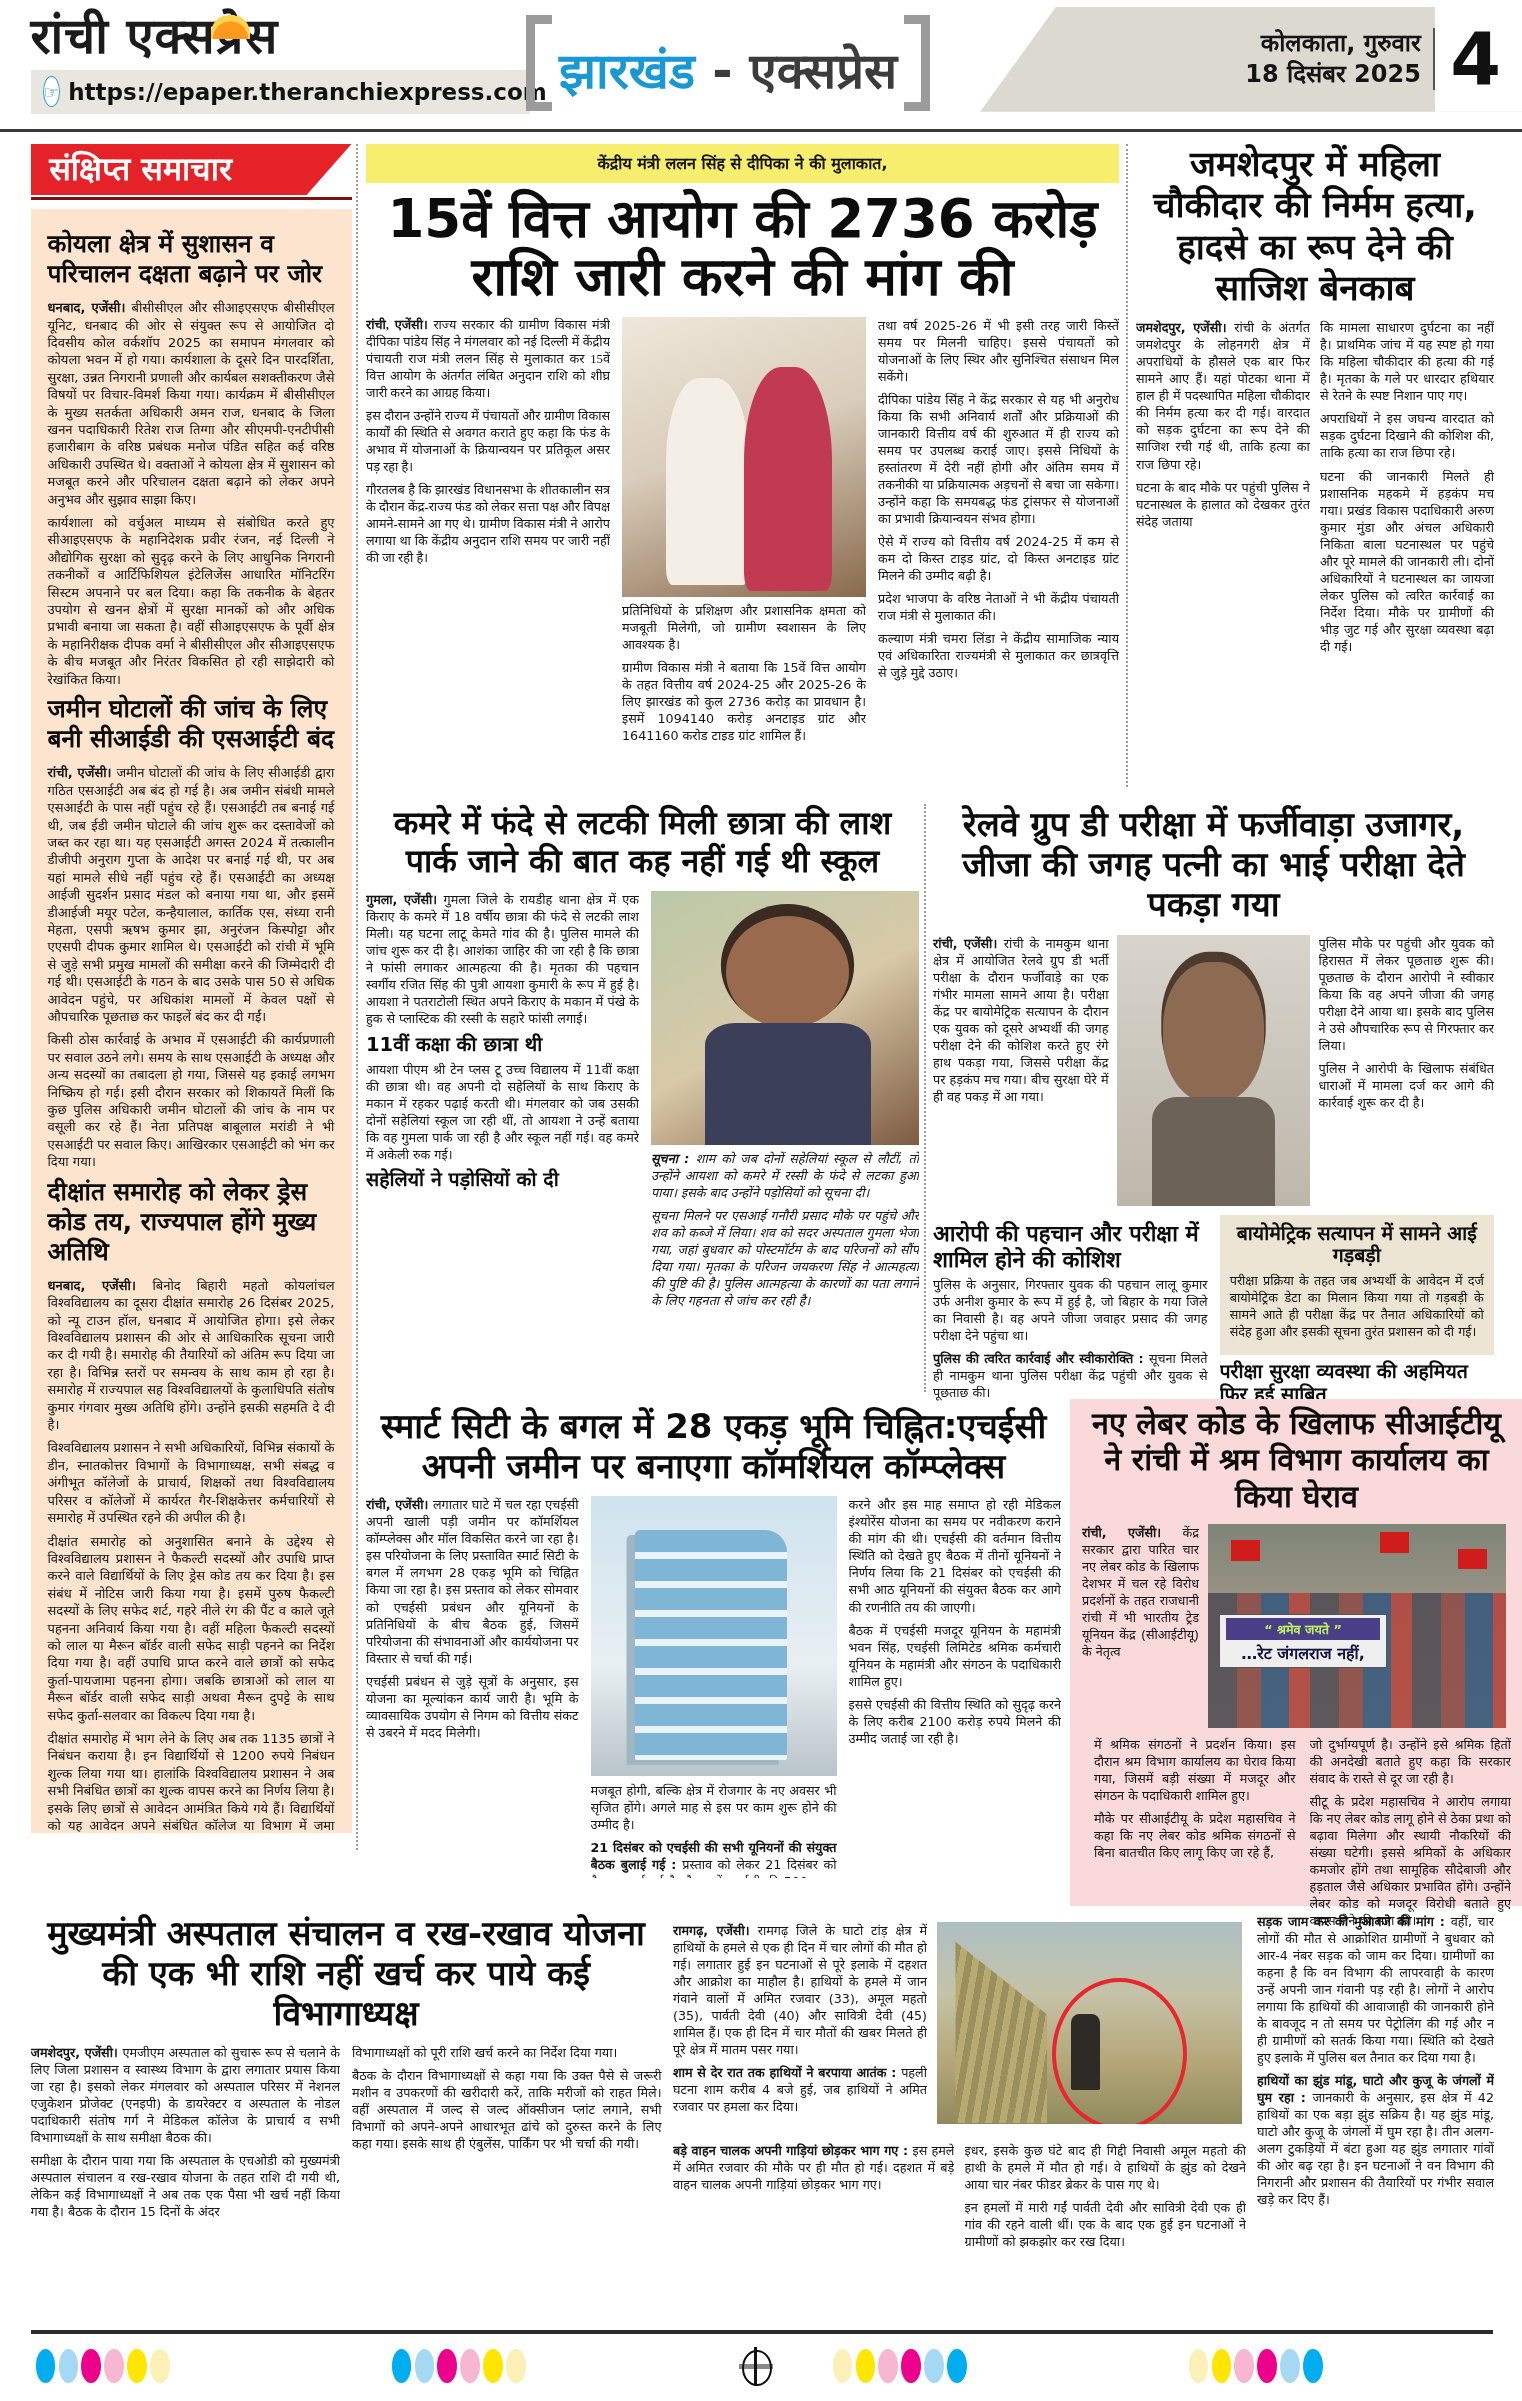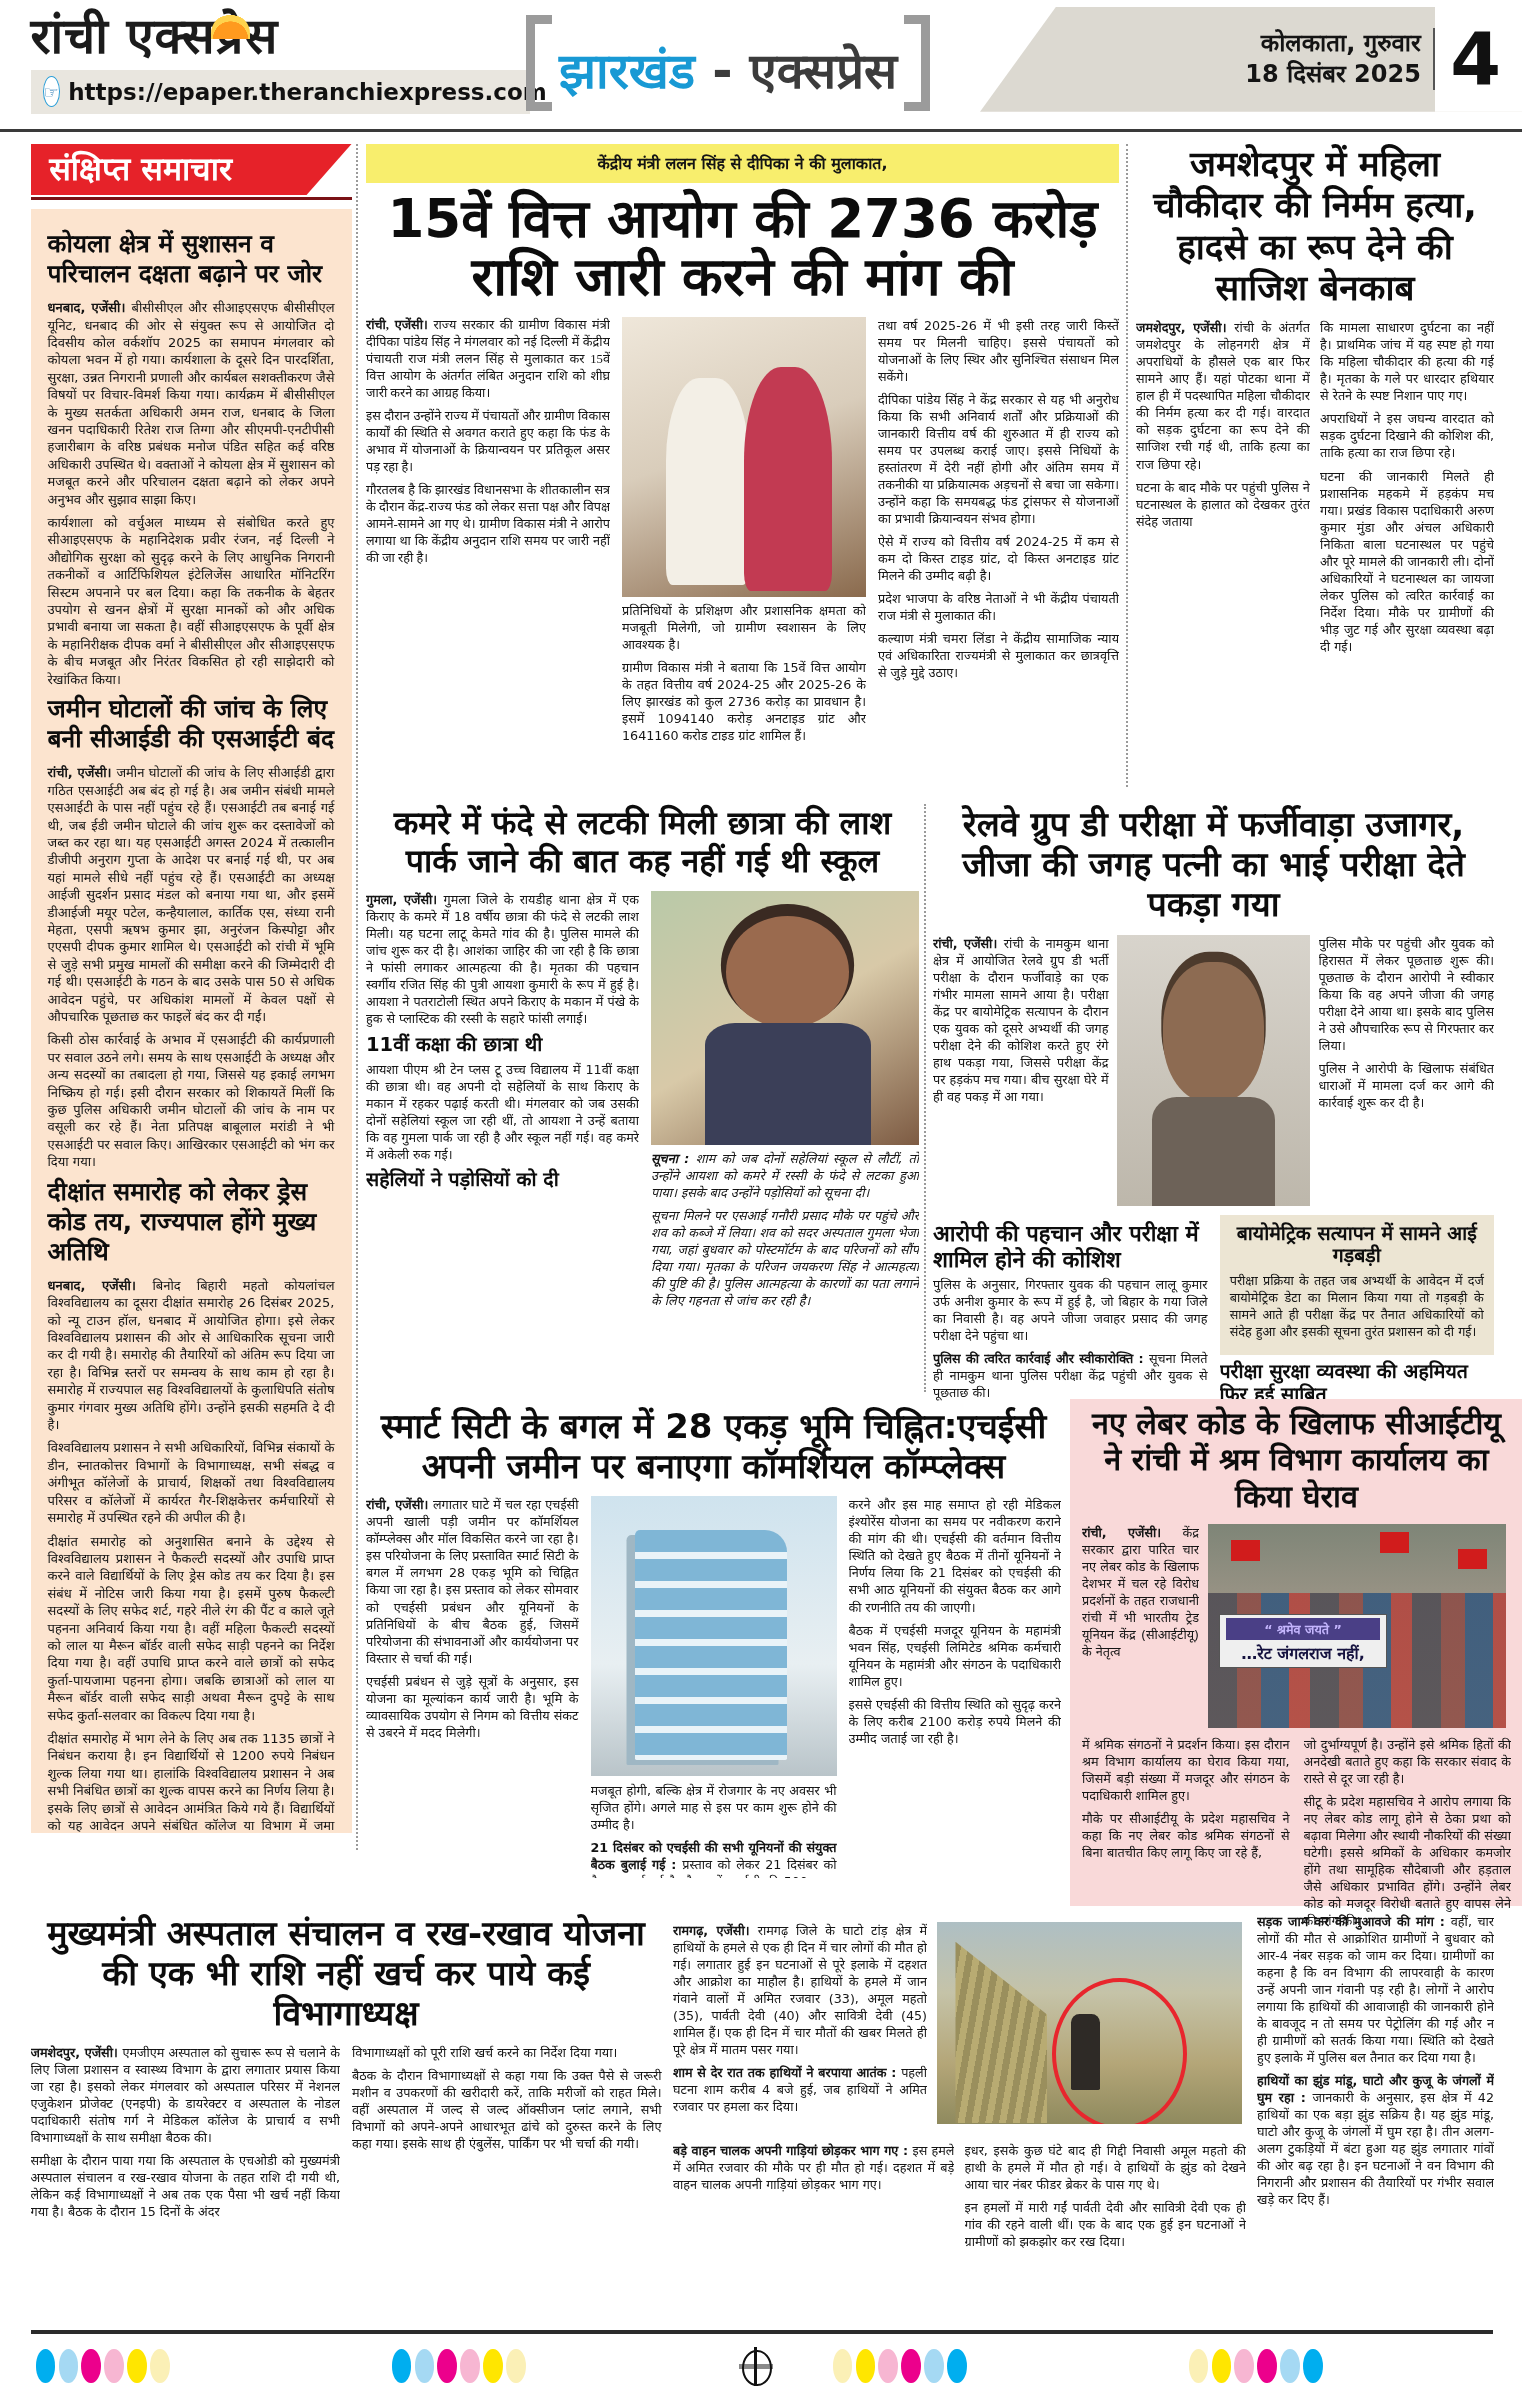--- a/index.html
+++ b/index.html
@@ -56,21 +56,21 @@
   .ph-mug:before{content:"";position:absolute;left:24%;top:10%;width:52%;height:52%;border-radius:46%;background:#8d6b52;box-shadow:0 -8.5px 0 1.7px #4d3b2d;}
   .ph-mug:after{content:"";position:absolute;left:18%;top:60%;width:64%;height:42%;background:#6d6258;border-radius:20% 20% 0 0;}
   .ph-bldg{height:280px;background:linear-gradient(180deg,#cfe3ee 0%,#e8eff2 60%,#b9c4c9 100%);}
   .ph-bldg:before{content:"";position:absolute;left:18%;top:12%;width:62%;height:82%;background:
      repeating-linear-gradient(180deg,#7fb6d6 0 22px,#e9f3f8 22px 29px);border-radius:5.1px 22px 1.7px 1.7px;box-shadow:-8.5px 5.1px 0 0 #9fb7c4;}
   .ph-protest{height:204px;background:linear-gradient(180deg,#7e8577 0%,#9b9486 40%,#b7a98f 100%);}
   .ph-protest:before{content:"";position:absolute;left:0;top:34%;width:100%;height:66%;
      background:repeating-linear-gradient(90deg,#4d4a52 0 29px,#8c4a44 29px 53px,#32567c 53px 81px,#b4433c 81px 102px);opacity:.85;}
   .flag{position:absolute;width:29px;height:20.4px;background:#d11c1c;top:8%;}
   .banner{position:absolute;left:4%;top:44%;width:52%;background:#efefef;border:1.7px solid #555;padding:3.4px 5.1px;}
-  .banner .b1{display:block;background:#4a3f86;color:#c4b5fd;font-size:12.7px;font-weight:bold;text-align:center;padding:1.7px 1.7px;}
+  .banner .b1{display:block;background:#4a3f86;color:#bef264;font-size:12.7px;font-weight:bold;text-align:center;padding:1.7px 1.7px;}
   .banner .b2{display:block;color:#15123f;font-size:16px;font-weight:bold;text-align:center;padding-top:2.5px;}
   .ph-eleph{height:202px;background:linear-gradient(180deg,#aebfc4 0%,#c5c3a8 35%,#b4a678 70%,#8f8a5e 100%);}
   .ph-eleph:before{content:"";position:absolute;left:6%;top:10%;width:30%;height:90%;
      background:repeating-linear-gradient(100deg,#9a8f5d 0 6.8px,#b8ab72 6.8px 13.6px);clip-path:polygon(0 0,100% 40%,100% 100%,0 100%);}
   .ring{position:absolute;right:18%;top:28%;width:127px;height:144px;border:4.2px solid #e8262d;border-radius:50%;}
   .figure{position:absolute;left:44%;top:46%;width:29px;height:76px;background:#2e2a26;border-radius:8.5px 8.5px 1.7px 1.7px;}
   .beigebox{background:#ece5d3;padding:8.5px 10.2px;}
   .beigebox h3{margin-top:0;text-align:center;}
   .pinkwrap{background:#f9d9d9;}
   
@@ -276,21 +276,21 @@
           <div class="flag" style="left:8%;"></div>
           <div class="flag" style="left:58%;top:4%;"></div>
           <div class="flag" style="left:84%;top:12%;"></div>
           <div class="banner">
             <span class="b1">“ श्रमेव जयते ”</span>
             <span class="b2">…रेट जंगलराज नहीं,</span>
           </div>
         </div>
       </div>
     </div>
-    <div class="flexrow body-clip" style="height:254px;gap:14px;">
+    <div class="flexrow body-clip" style="height:254px;gap:14px;margin-left:12px;">
       <div class="col">
           <p>में श्रमिक संगठनों ने प्रदर्शन किया। इस दौरान श्रम विभाग कार्यालय का घेराव किया गया, जिसमें बड़ी संख्या में मजदूर और संगठन के पदाधिकारी शामिल हुए।</p>
           <p>मौके पर सीआईटीयू के प्रदेश महासचिव ने कहा कि नए लेबर कोड श्रमिक संगठनों से बिना बातचीत किए लागू किए जा रहे हैं,</p>
         </div>
       <div class="col">
           <p>जो दुर्भाग्यपूर्ण है। उन्होंने इसे श्रमिक हितों की अनदेखी बताते हुए कहा कि सरकार संवाद के रास्ते से दूर जा रही है।</p>
           <p>सीटू के प्रदेश महासचिव ने आरोप लगाया कि नए लेबर कोड लागू होने से ठेका प्रथा को बढ़ावा मिलेगा और स्थायी नौकरियों की संख्या घटेगी। इससे श्रमिकों के अधिकार कमजोर होंगे तथा सामूहिक सौदेबाजी और हड़ताल जैसे अधिकार प्रभावित होंगे। उन्होंने लेबर कोड को मजदूर विरोधी बताते हुए वापस लेने की मांग की।</p>
         </div>
     </div>
   </div>

